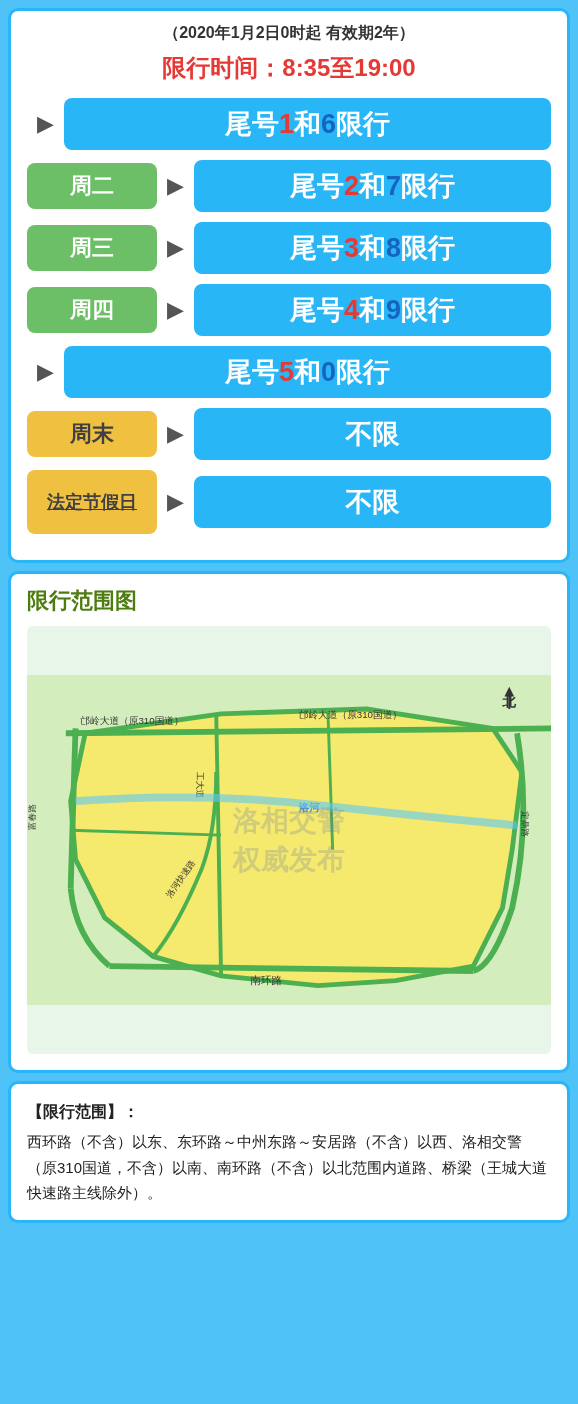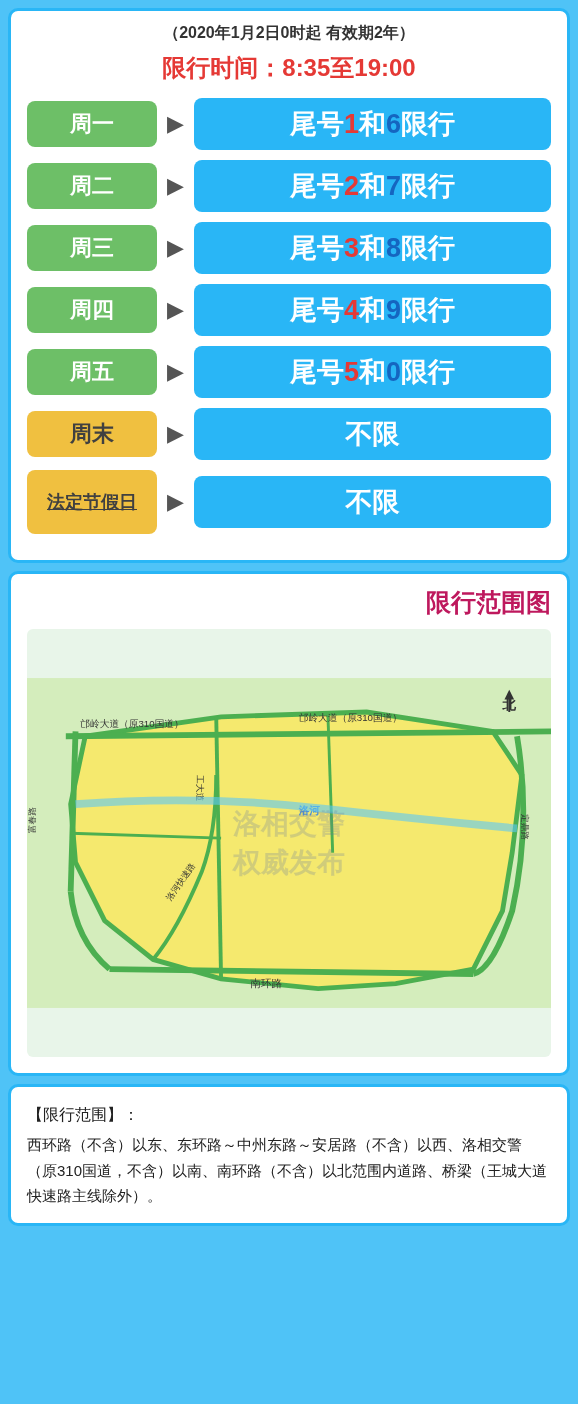--- a/index.html
+++ b/index.html
@@ -88,24 +88,24 @@
     
     .map-section {
       background: white;
       margin: 8px;
       border-radius: 10px;
       padding: 12px 16px 16px;
       border: 3px solid #29b6f6;
     }
 
     .map-title {
-      text-align: right;
-      font-size: 25px;
-      font-weight: bold;
-      color: #be185d;
+      text-align: left;
+      font-size: 22px;
+      font-weight: bold;
+      color: #4d7c0f;
       margin-bottom: 10px;
     }
 
     .map-container {
       position: relative;
       width: 100%;
       height: 428px;
       background: #e8f5e9;
       overflow: hidden;
       border-radius: 6px;
@@ -136,39 +136,38 @@
       margin: 8px;
       border-radius: 10px;
       padding: 14px 16px;
       border: 3px solid #29b6f6;
       font-size: 15px;
       line-height: 1.7;
       color: #222;
     }
 
     .bottom-title {
-      font-weight: normal;
+      font-weight: bold;
       font-size: 16px;
       margin-bottom: 4px;
     }
   </style>
 </head>
 <body>
 
 <div class="top-section">
   <div class="title-bar">
     <span>（2020年1月2日0时起 有效期2年）</span>
   </div>
   <div class="time-bar">
     <span>限行时间：8:35至19:00</span>
   </div>
   <div class="schedule-table">
 
     <div class="schedule-row">
-      <div class="day-label">周一</div>
       <div class="arrow">▶</div>
       <div class="restriction-label">
         尾号<span class="num-red">1</span>和<span class="num-blue">6</span>限行
       </div>
     </div>
 
     <div class="schedule-row">
       <div class="day-label">周二</div>
       <div class="arrow">▶</div>
       <div class="restriction-label">
@@ -186,21 +185,20 @@
 
     <div class="schedule-row">
       <div class="day-label">周四</div>
       <div class="arrow">▶</div>
       <div class="restriction-label">
         尾号<span class="num-red">4</span>和<span class="num-blue">9</span>限行
       </div>
     </div>
 
     <div class="schedule-row">
-      <div class="day-label">周五</div>
       <div class="arrow">▶</div>
       <div class="restriction-label">
         尾号<span class="num-red">5</span>和<span class="num-blue">0</span>限行
       </div>
     </div>
 
     <div class="schedule-row">
       <div class="day-label yellow">周末</div>
       <div class="arrow">▶</div>
       <div class="restriction-label">不限</div>

